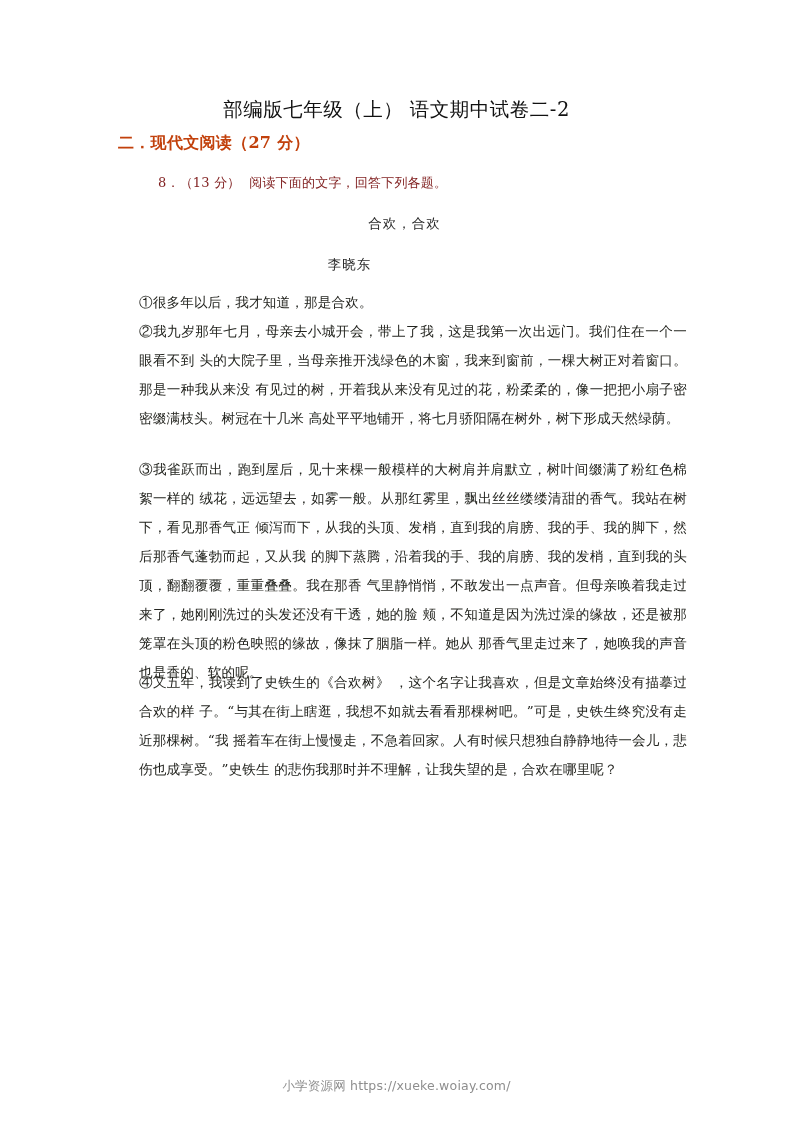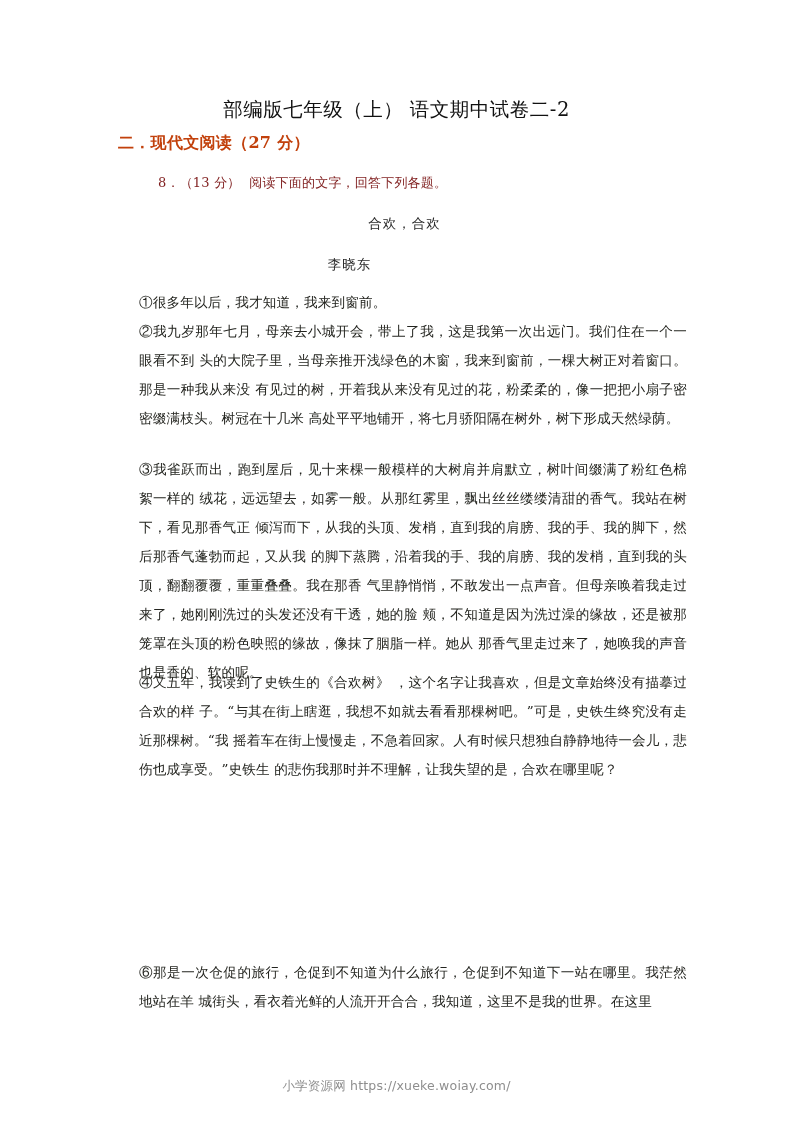--- a/index.html
+++ b/index.html
@@ -125,26 +125,25 @@
   <div class="doc-title">部编版七年级（上） 语文期中试卷二-2</div>
 
   <div class="section-heading">二．现代文阅读（27 分）</div>
 
   <div class="question-line">8．（13 分）  阅读下面的文字，回答下列各题。</div>
 
   <div class="article-title">合欢，合欢</div>
 
   <div class="article-author">李晓东</div>
 
-  <div class="body-block" id="para-1">①很多年以后，我才知道，我来到窗前。</div>
+  <div class="body-block" id="para-1">①很多年以后，我才知道，那是合欢。</div>
 
   <div class="body-block" id="para-2">②我九岁那年七月，母亲去小城开会，带上了我，这是我第一次出远门。我们住在一个一眼看不到  头的大院子里，当母亲推开浅绿色的木窗，我来到窗前，一棵大树正对着窗口。那是一种我从来没  有见过的树，开着我从来没有见过的花，粉柔柔的，像一把把小扇子密密缀满枝头。树冠在十几米  高处平平地铺开，将七月骄阳隔在树外，树下形成天然绿荫。</div>
 
   <div class="body-block" id="para-3">③我雀跃而出，跑到屋后，见十来棵一般模样的大树肩并肩默立，树叶间缀满了粉红色棉絮一样的  绒花，远远望去，如雾一般。从那红雾里，飘出丝丝缕缕清甜的香气。我站在树下，看见那香气正  倾泻而下，从我的头顶、发梢，直到我的肩膀、我的手、我的脚下，然后那香气蓬勃而起，又从我  的脚下蒸腾，沿着我的手、我的肩膀、我的发梢，直到我的头顶，翻翻覆覆，重重叠叠。我在那香  气里静悄悄，不敢发出一点声音。但母亲唤着我走过来了，她刚刚洗过的头发还没有干透，她的脸  颊，不知道是因为洗过澡的缘故，还是被那笼罩在头顶的粉色映照的缘故，像抹了胭脂一样。她从  那香气里走过来了，她唤我的声音也是香的、软的呢。</div>
 
   <div class="body-block" id="para-4">④又五年，我读到了史铁生的《合欢树》  ，这个名字让我喜欢，但是文章始终没有描摹过合欢的样 子。“与其在街上瞎逛，我想不如就去看看那棵树吧。”可是，史铁生终究没有走近那棵树。“我 摇着车在街上慢慢走，不急着回家。人有时候只想独自静静地待一会儿，悲伤也成享受。”史铁生 的悲伤我那时并不理解，让我失望的是，合欢在哪里呢？</div>
 
 
-  <div class="body-block" id="para-6">⑥那是一次仓促的旅行，仓促到不知道为什么旅行，仓促到不知道下一站在哪里。我茫然地站在羊  城街头，看衣着光鲜的人流开开合合，我知道，这里不是我的世界。在这里</div>
 
   <div class="footer-wm">小学资源网 https://xueke.woiay.com/</div>
 
 </div>
 
 </body></html>

